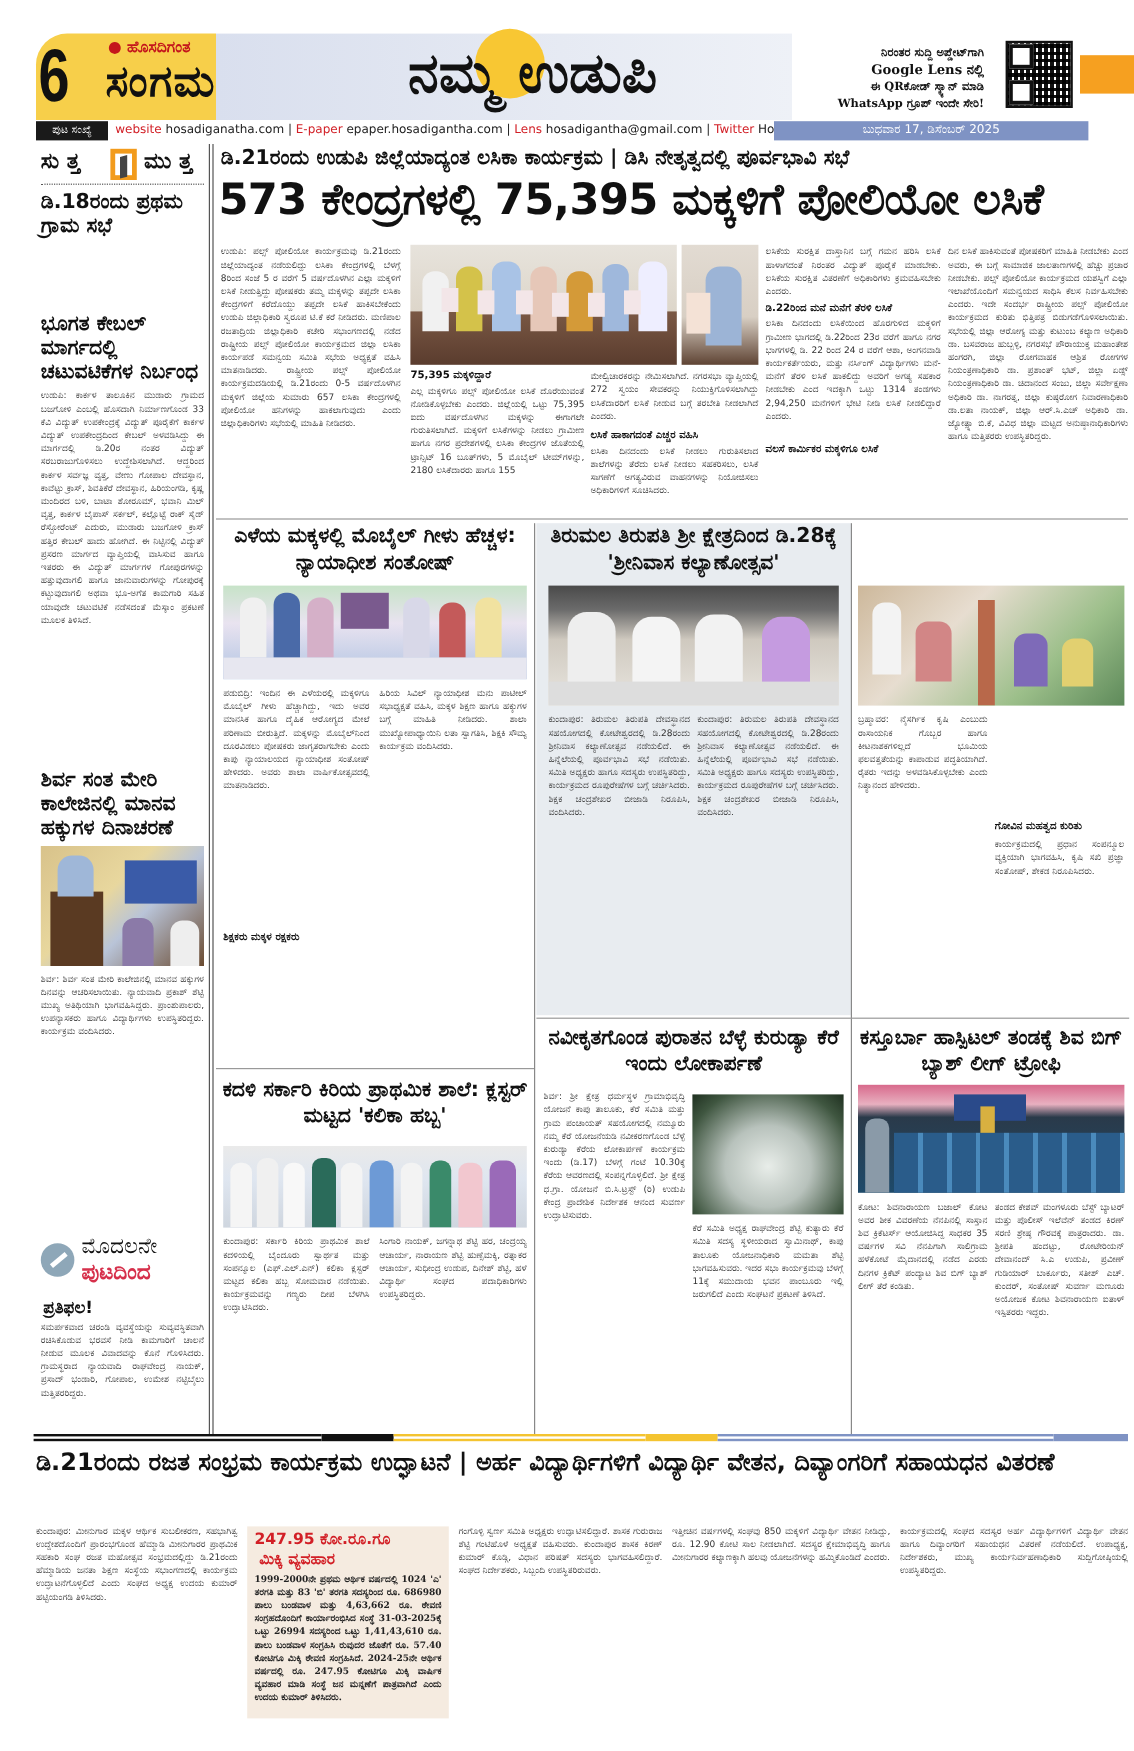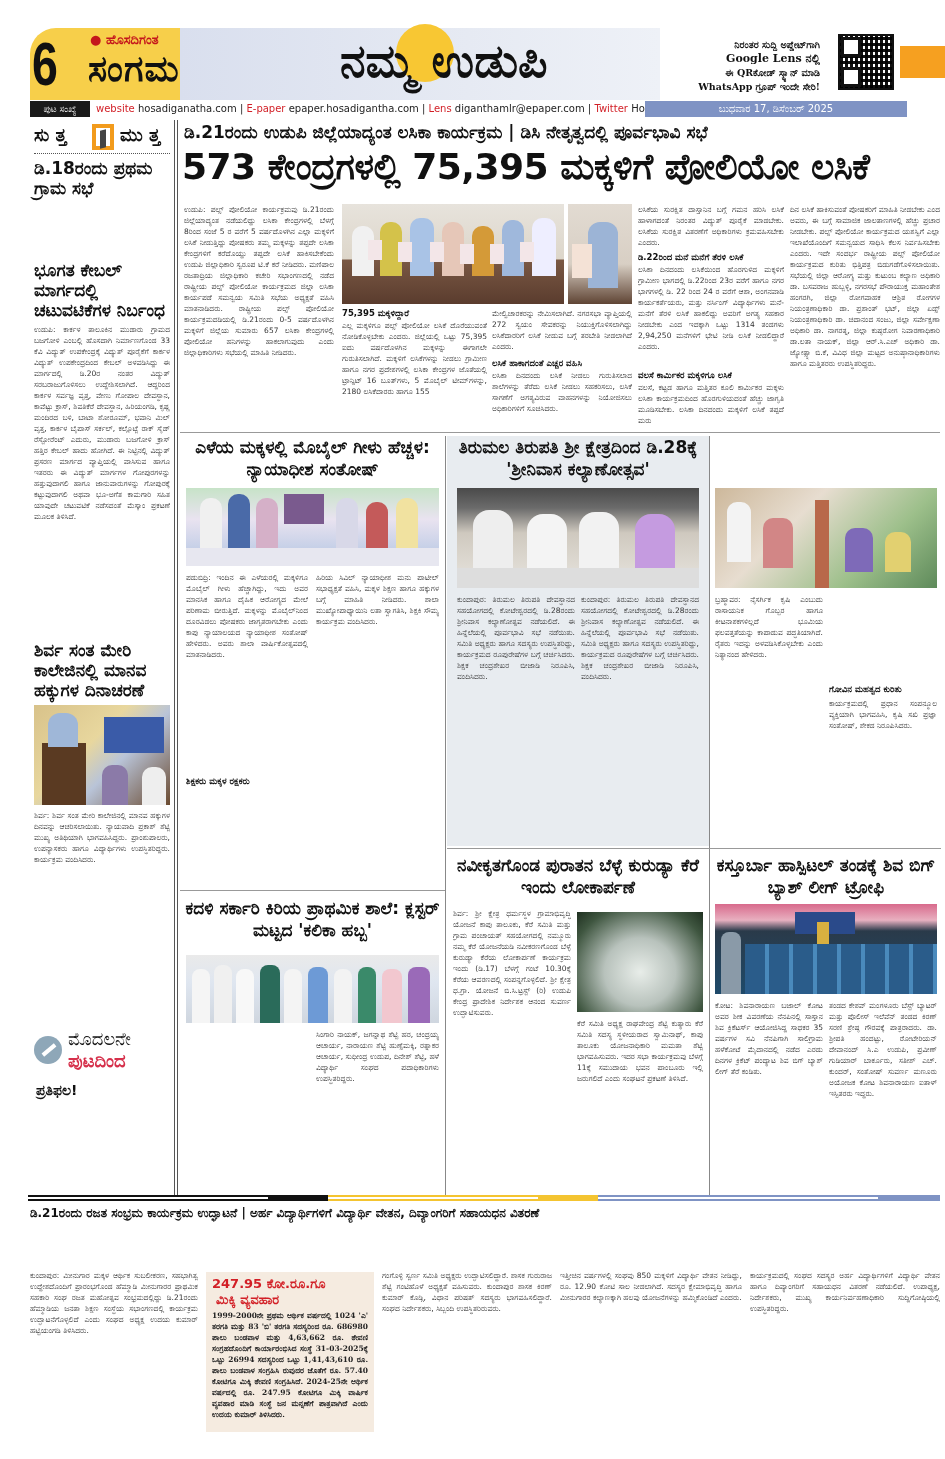--- a/index.html
+++ b/index.html
@@ -70,21 +70,21 @@
 </div>
 
 <div id="strip" class="abs">
   <div class="abs label">ಪುಟ ಸಂಖ್ಯೆ</div>
   <div class="abs links">
     <span class="k">website</span>
     <span>hosadiganatha.com</span> |
     <span class="k">E-paper</span>
     <span>epaper.hosadigantha.com</span> |
     <span class="k">Lens</span>
-    <span>diganthamlr@epaper.com</span> |
+    <span>hosadigantha@gmail.com</span> |
     <span class="k">Twitter</span>
     <span>HosadiganthaWeb</span>
   </div>
   <div class="abs date">ಬುಧವಾರ 17, ಡಿಸೆಂಬರ್ 2025</div>
 </div>
 
 <div class="abs dblrule" style="left:174px;top:120px;height:1075px"></div>
 
 <div class="abs" style="left:30px;top:120px;width:140px;height:1075px">
   <div class="abs sutta" style="left:4px;top:2px">
@@ -112,20 +112,21 @@
   <p class="abs body" style="left:4px;top:690px;width:136px;height:208px;overflow:hidden">ಶಿರ್ವ: ಶಿರ್ವ ಸಂತ ಮೇರಿ ಕಾಲೇಜಿನಲ್ಲಿ ಮಾನವ ಹಕ್ಕುಗಳ ದಿನವನ್ನು ಆಚರಿಸಲಾಯಿತು. ನ್ಯಾಯವಾದಿ ಪ್ರಕಾಶ್ ಶೆಟ್ಟಿ ಮುಖ್ಯ ಅತಿಥಿಯಾಗಿ ಭಾಗವಹಿಸಿದ್ದರು. ಪ್ರಾಂಶುಪಾಲರು, ಉಪನ್ಯಾಸಕರು ಹಾಗೂ ವಿದ್ಯಾರ್ಥಿಗಳು ಉಪಸ್ಥಿತರಿದ್ದರು. ಕಾರ್ಯಕ್ರಮ ವಂದಿಸಿದರು.</p>
 
   <div class="abs" style="left:4px;top:908px;width:136px;height:46px">
     <div class="abs" style="left:0;top:8px;width:28px;height:28px;border-radius:50%;background:#8ea7b8">
       <div class="abs" style="left:7px;top:12px;width:16px;height:4px;background:#fff;transform:rotate(-40deg)"></div>
     </div>
     <div class="abs" style="left:34px;top:0;font-size:18px;font-weight:400">ಮೊದಲನೇ</div>
     <div class="abs red" style="left:34px;top:22px;font-size:18px;font-weight:900;color:#d6304b">ಪುಟದಿಂದ</div>
   </div>
   <h3 class="abs" style="left:6px;top:962px;font-size:14px">ಪ್ರತಿಫಲ!</h3>
+  <p class="abs body" style="left:4px;top:980px;width:136px;height:80px;overflow:hidden">ಸಮರ್ಪಕವಾದ ಚರಂಡಿ ವ್ಯವಸ್ಥೆಯನ್ನು ಸುವ್ಯವಸ್ಥಿತವಾಗಿ ರಚಿಸಿಕೊಡುವ ಭರವಸೆ ನೀಡಿ ಕಾಮಗಾರಿಗೆ ಚಾಲನೆ ನೀಡುವ ಮೂಲಕ ವಿವಾದವನ್ನು ಕೊನೆ ಗೊಳಿಸಿದರು. ಗ್ರಾಮಸ್ಥರಾದ ನ್ಯಾಯವಾದಿ ರಾಘವೇಂದ್ರ ನಾಯಕ್, ಪ್ರಸಾದ್ ಭಂಡಾರಿ, ಗೋಪಾಲ, ಉಮೇಶ ನಟ್ಟಿಬೈಲು ಮತ್ತಿತರರಿದ್ದರು.</p>
 </div>
 
 <div class="abs" style="left:180px;top:122px;width:760px;height:300px">
   <div class="abs kicker" style="left:4px;top:0">ಡಿ.21ರಂದು ಉಡುಪಿ ಜಿಲ್ಲೆಯಾದ್ಯಂತ ಲಸಿಕಾ ಕಾರ್ಯಕ್ರಮ | ಡಿಸಿ ನೇತೃತ್ವದಲ್ಲಿ ಪೂರ್ವಭಾವಿ ಸಭೆ</div>
   <div class="abs mega" style="left:2px;top:24px">573 ಕೇಂದ್ರಗಳಲ್ಲಿ 75,395 ಮಕ್ಕಳಿಗೆ ಪೋಲಿಯೋ ಲಸಿಕೆ</div>
 
   <p class="abs body" style="left:4px;top:82px;width:150px;height:225px;overflow:hidden">ಉಡುಪಿ: ಪಲ್ಸ್ ಪೋಲಿಯೋ ಕಾರ್ಯಕ್ರಮವು ಡಿ.21ರಂದು ಜಿಲ್ಲೆಯಾದ್ಯಂತ ನಡೆಯಲಿದ್ದು ಲಸಿಕಾ ಕೇಂದ್ರಗಳಲ್ಲಿ ಬೆಳಗ್ಗೆ 8ರಿಂದ ಸಂಜೆ 5 ರ ವರೆಗೆ 5 ವರ್ಷದೊಳಗಿನ ಎಲ್ಲಾ ಮಕ್ಕಳಿಗೆ ಲಸಿಕೆ ನೀಡುತ್ತಿದ್ದು ಪೋಷಕರು ತಮ್ಮ ಮಕ್ಕಳನ್ನು ತಪ್ಪದೇ ಲಸಿಕಾ ಕೇಂದ್ರಗಳಿಗೆ ಕರೆದೊಯ್ದು ತಪ್ಪದೇ ಲಸಿಕೆ ಹಾಕಿಸಬೇಕೆಂದು ಉಡುಪಿ ಜಿಲ್ಲಾಧಿಕಾರಿ ಸ್ವರೂಪ ಟಿ.ಕೆ ಕರೆ ನೀಡಿದರು. ಮಣಿಪಾಲ ರಜತಾದ್ರಿಯ ಜಿಲ್ಲಾಧಿಕಾರಿ ಕಚೇರಿ ಸಭಾಂಗಣದಲ್ಲಿ ನಡೆದ ರಾಷ್ಟ್ರೀಯ ಪಲ್ಸ್ ಪೋಲಿಯೋ ಕಾರ್ಯಕ್ರಮದ ಜಿಲ್ಲಾ ಲಸಿಕಾ ಕಾರ್ಯಪಡೆ ಸಮನ್ವಯ ಸಮಿತಿ ಸಭೆಯ ಅಧ್ಯಕ್ಷತೆ ವಹಿಸಿ ಮಾತನಾಡಿದರು. ರಾಷ್ಟ್ರೀಯ ಪಲ್ಸ್ ಪೋಲಿಯೋ ಕಾರ್ಯಕ್ರಮದಡಿಯಲ್ಲಿ ಡಿ.21ರಂದು 0-5 ವರ್ಷದೊಳಗಿನ ಮಕ್ಕಳಿಗೆ ಜಿಲ್ಲೆಯ ಸುಮಾರು 657 ಲಸಿಕಾ ಕೇಂದ್ರಗಳಲ್ಲಿ ಪೋಲಿಯೋ ಹನಿಗಳನ್ನು ಹಾಕಲಾಗುವುದು ಎಂದು ಜಿಲ್ಲಾಧಿಕಾರಿಗಳು ಸಭೆಯಲ್ಲಿ ಮಾಹಿತಿ ನೀಡಿದರು.</p>
 
   <div class="abs photo" style="left:162px;top:82px;width:222px;height:100px;background:linear-gradient(180deg,#e7e3dc 0%,#ddd6ca 55%,#7a5844 56%,#5a3c2e 100%)">
     <div class="abs" style="left:10px;top:22px;width:22px;height:50px;background:#f1f1f1;border-radius:10px 10px 0 0"></div>
@@ -152,21 +153,20 @@
 
   <div class="abs photo" style="left:388px;top:82px;width:64px;height:100px;background:linear-gradient(180deg,#e2dbd2,#d8cfc4 60%,#5f4434)">
     <div class="abs" style="left:20px;top:18px;width:30px;height:66px;background:#9cb4d6;border-radius:12px 12px 0 0"></div>
     <div class="abs" style="left:4px;top:40px;width:20px;height:34px;background:#f4e2d6"></div>
   </div>
 
   <p class="abs body" style="left:458px;top:82px;width:146px;height:46px;overflow:hidden">ಲಸಿಕೆಯ ಸುರಕ್ಷಿತ ದಾಸ್ತಾನಿನ ಬಗ್ಗೆ ಗಮನ ಹರಿಸಿ ಲಸಿಕೆ ಹಾಳಾಗದಂತೆ ನಿರಂತರ ವಿದ್ಯುತ್ ಪೂರೈಕೆ ಮಾಡಬೇಕು. ಲಸಿಕೆಯ ಸುರಕ್ಷಿತ ವಿತರಣೆಗೆ ಅಧಿಕಾರಿಗಳು ಕ್ರಮವಹಿಸಬೇಕು ಎಂದರು.</p>
   <div class="abs subhead" style="left:458px;top:130px">ಡಿ.22ರಿಂದ ಮನೆ ಮನೆಗೆ ತೆರಳಿ ಲಸಿಕೆ</div>
   <p class="abs body" style="left:458px;top:142px;width:146px;height:104px;overflow:hidden">ಲಸಿಕಾ ದಿನದಂದು ಲಸಿಕೆಯಿಂದ ಹೊರಗುಳಿದ ಮಕ್ಕಳಿಗೆ ಗ್ರಾಮೀಣ ಭಾಗದಲ್ಲಿ ಡಿ.22ರಿಂದ 23ರ ವರೆಗೆ ಹಾಗೂ ನಗರ ಭಾಗಗಳಲ್ಲಿ ಡಿ. 22 ರಿಂದ 24 ರ ವರೆಗೆ ಆಶಾ, ಅಂಗನವಾಡಿ ಕಾರ್ಯಕರ್ತೆಯರು, ಮತ್ತು ನರ್ಸಿಂಗ್ ವಿದ್ಯಾರ್ಥಿಗಳು ಮನೆ-ಮನೆಗೆ ತೆರಳಿ ಲಸಿಕೆ ಹಾಕಲಿದ್ದು ಅವರಿಗೆ ಅಗತ್ಯ ಸಹಕಾರ ನೀಡಬೇಕು ಎಂದ ಇದಕ್ಕಾಗಿ ಒಟ್ಟು 1314 ತಂಡಗಳು 2,94,250 ಮನೆಗಳಿಗೆ ಭೇಟಿ ನೀಡಿ ಲಸಿಕೆ ನೀಡಲಿದ್ದಾರೆ ಎಂದರು.</p>
   <div class="abs subhead" style="left:458px;top:248px">ವಲಸೆ ಕಾರ್ಮಿಕರ ಮಕ್ಕಳಿಗೂ ಲಸಿಕೆ</div>
-  <p class="abs body" style="left:458px;top:260px;width:146px;height:48px;overflow:hidden">ವಲಸೆ, ಕಟ್ಟಡ ಹಾಗೂ ಮತ್ತಿತರ ಕೂಲಿ ಕಾರ್ಮಿಕರ ಮಕ್ಕಳು ಲಸಿಕಾ ಕಾರ್ಯಕ್ರಮದಿಂದ ಹೊರಗುಳಿಯದಂತೆ ಹೆಚ್ಚು ಜಾಗೃತಿ ಮೂಡಿಸಬೇಕು. ಲಸಿಕಾ ದಿನದಂದು ಮಕ್ಕಳಿಗೆ ಲಸಿಕೆ ತಪ್ಪದೆ ಮರು</p>
 
   <p class="abs body" style="left:610px;top:82px;width:150px;height:226px;overflow:hidden">ದಿನ ಲಸಿಕೆ ಹಾಕಿಸುವಂತೆ ಪೋಷಕರಿಗೆ ಮಾಹಿತಿ ನೀಡಬೇಕು ಎಂದ ಅವರು, ಈ ಬಗ್ಗೆ ಸಾಮಾಜಿಕ ಜಾಲತಾಣಗಳಲ್ಲಿ ಹೆಚ್ಚು ಪ್ರಚಾರ ನೀಡಬೇಕು. ಪಲ್ಸ್ ಪೋಲಿಯೋ ಕಾರ್ಯಕ್ರಮದ ಯಶಸ್ವಿಗೆ ಎಲ್ಲಾ ಇಲಾಖೆಯೊಂದಿಗೆ ಸಮನ್ವಯದ ಸಾಧಿಸಿ ಕೆಲಸ ನಿರ್ವಹಿಸಬೇಕು ಎಂದರು. ಇದೇ ಸಂದರ್ಭ ರಾಷ್ಟ್ರೀಯ ಪಲ್ಸ್ ಪೋಲಿಯೋ ಕಾರ್ಯಕ್ರಮದ ಕುರಿತು ಭಿತ್ತಿಪತ್ರ ಬಿಡುಗಡೆಗೊಳಿಸಲಾಯಿತು. ಸಭೆಯಲ್ಲಿ ಜಿಲ್ಲಾ ಆರೋಗ್ಯ ಮತ್ತು ಕುಟುಂಬ ಕಲ್ಯಾಣ ಅಧಿಕಾರಿ ಡಾ. ಬಸವರಾಜ ಹುಬ್ಬಳ್ಳಿ, ನಗರಸಭೆ ಪೌರಾಯುಕ್ತ ಮಹಾಂತೇಶ ಹಂಗರಗಿ, ಜಿಲ್ಲಾ ರೋಗವಾಹಕ ಆಶ್ರಿತ ರೋಗಗಳ ನಿಯಂತ್ರಣಾಧಿಕಾರಿ ಡಾ. ಪ್ರಶಾಂತ್ ಭಟ್, ಜಿಲ್ಲಾ ಏಡ್ಸ್ ನಿಯಂತ್ರಣಾಧಿಕಾರಿ ಡಾ. ಚಿದಾನಂದ ಸಂಜು, ಜಿಲ್ಲಾ ಸರ್ವೇಕ್ಷಣಾ ಅಧಿಕಾರಿ ಡಾ. ನಾಗರತ್ನ, ಜಿಲ್ಲಾ ಕುಷ್ಠರೋಗ ನಿವಾರಣಾಧಿಕಾರಿ ಡಾ.ಲತಾ ನಾಯಕ್, ಜಿಲ್ಲಾ ಆರ್.ಸಿ.ಎಚ್ ಅಧಿಕಾರಿ ಡಾ. ಜ್ಯೋತ್ಸ್ನಾ ಬಿ.ಕೆ, ವಿವಿಧ ಜಿಲ್ಲಾ ಮಟ್ಟದ ಅನುಷ್ಠಾನಾಧಿಕಾರಿಗಳು ಹಾಗೂ ಮತ್ತಿತರರು ಉಪಸ್ಥಿತರಿದ್ದರು.</p>
 </div>
 
 <div class="abs hr" style="left:180px;top:432px;width:760px"></div>
 
 <div class="abs" style="left:180px;top:436px;width:265px;height:410px">
   <h2 class="abs sub-h" style="left:0;top:0;width:265px">ಎಳೆಯ ಮಕ್ಕಳಲ್ಲಿ ಮೊಬೈಲ್ ಗೀಳು ಹೆಚ್ಚಳ: ನ್ಯಾಯಾಧೀಶ ಸಂತೋಷ್</h2>
   <div class="abs photo" style="left:6px;top:52px;width:253px;height:78px;background:linear-gradient(180deg,#c7e3c8 0%,#e9e3f0 40%,#b0c4e2 100%)">
     <div class="abs" style="left:14px;top:10px;width:22px;height:50px;background:#f0f0f0;border-radius:10px 10px 0 0"></div>
@@ -220,20 +220,21 @@
     <div class="abs" style="left:28px;top:10px;width:18px;height:58px;background:#f0f0f0;border-radius:8px 8px 0 0"></div>
     <div class="abs" style="left:50px;top:14px;width:18px;height:54px;background:#f8f8f8;border-radius:8px 8px 0 0"></div>
     <div class="abs" style="left:74px;top:10px;width:20px;height:58px;background:#2a6b5a;border-radius:8px 8px 0 0"></div>
     <div class="abs" style="left:98px;top:14px;width:18px;height:54px;background:#f4f4f4;border-radius:8px 8px 0 0"></div>
     <div class="abs" style="left:122px;top:12px;width:20px;height:56px;background:#6d9ad6;border-radius:8px 8px 0 0"></div>
     <div class="abs" style="left:148px;top:14px;width:18px;height:54px;background:#f3f3f3;border-radius:8px 8px 0 0"></div>
     <div class="abs" style="left:172px;top:12px;width:18px;height:56px;background:#3a8a6a;border-radius:8px 8px 0 0"></div>
     <div class="abs" style="left:196px;top:14px;width:20px;height:54px;background:#f2c7cf;border-radius:8px 8px 0 0"></div>
     <div class="abs" style="left:222px;top:12px;width:22px;height:56px;background:#9a6ab8;border-radius:8px 8px 0 0"></div>
   </div>
+  <p class="abs body" style="left:6px;top:134px;width:122px;height:162px;overflow:hidden">ಕುಂದಾಪುರ: ಸರ್ಕಾರಿ ಕಿರಿಯ ಪ್ರಾಥಮಿಕ ಶಾಲೆ ಕದಳಿಯಲ್ಲಿ ಬೈಂದೂರು ಸ್ವಾರ್ಥತ ಮತ್ತು ಸಂಪನ್ಮೂಲ (ಎಫ್.ಎಲ್.ಎನ್) ಕಲಿಕಾ ಕ್ಲಸ್ಟರ್ ಮಟ್ಟದ ಕಲಿಕಾ ಹಬ್ಬ ಸೋಮವಾರ ನಡೆಯಿತು. ಕಾರ್ಯಕ್ರಮವನ್ನು ಗಣ್ಯರು ದೀಪ ಬೆಳಗಿಸಿ ಉದ್ಘಾಟಿಸಿದರು.</p>
   <p class="abs body" style="left:136px;top:134px;width:123px;height:162px;overflow:hidden">ಸಿಂಗಾರಿ ನಾಯಕ್, ಜಗನ್ನಾಥ ಶೆಟ್ಟಿ ಹರ, ಚಂದ್ರಯ್ಯ ಆಚಾರ್ಯ, ನಾರಾಯಣ ಶೆಟ್ಟಿ ಹುಣ್ಸೆಮಕ್ಕಿ, ರತ್ನಾಕರ ಆಚಾರ್ಯ, ಸುಧೀಂದ್ರ ಉಡುಪ, ದಿನೇಶ್ ಶೆಟ್ಟಿ, ಹಳೆ ವಿದ್ಯಾರ್ಥಿ ಸಂಘದ ಪದಾಧಿಕಾರಿಗಳು ಉಪಸ್ಥಿತರಿದ್ದರು.</p>
 </div>
 
 <div class="abs hr" style="left:447px;top:848px;width:494px"></div>
 <div class="abs" style="left:447px;top:852px;width:262px;height:345px">
   <h2 class="abs sub-h" style="left:0;top:2px;width:262px">ನವೀಕೃತಗೊಂಡ ಪುರಾತನ ಬೆಳ್ಳೆ ಕುರುಡ್ಯಾ ಕೆರೆ ಇಂದು ಲೋಕಾರ್ಪಣೆ</h2>
   <p class="abs body" style="left:6px;top:56px;width:118px;height:286px;overflow:hidden">ಶಿರ್ವ: ಶ್ರೀ ಕ್ಷೇತ್ರ ಧರ್ಮಸ್ಥಳ ಗ್ರಾಮಾಭಿವೃದ್ಧಿ ಯೋಜನೆ ಕಾಪು ತಾಲೂಕು, ಕೆರೆ ಸಮಿತಿ ಮತ್ತು ಗ್ರಾಮ ಪಂಚಾಯತ್ ಸಹಯೋಗದಲ್ಲಿ ನಮ್ಮೂರು ನಮ್ಮ ಕೆರೆ ಯೋಜನೆಯಡಿ ನವೀಕರಣಗೊಂಡ ಬೆಳ್ಳೆ ಕುರುಡ್ಯಾ ಕೆರೆಯ ಲೋಕಾರ್ಪಣೆ ಕಾರ್ಯಕ್ರಮ ಇಂದು (ಡಿ.17) ಬೆಳಗ್ಗೆ ಗಂಟೆ 10.30ಕ್ಕೆ ಕೆರೆಯ ಆವರಣದಲ್ಲಿ ಸಂಪನ್ನಗೊಳ್ಳಲಿದೆ. ಶ್ರೀ ಕ್ಷೇತ್ರ ಧ.ಗ್ರಾ. ಯೋಜನೆ ಬಿ.ಸಿ.ಟ್ರಸ್ಟ್ (ರಿ) ಉಡುಪಿ ಕೇಂದ್ರ ಪ್ರಾದೇಶಿಕ ನಿರ್ದೇಶಕ ಆನಂದ ಸುವರ್ಣ ಉದ್ಘಾಟಿಸುವರು.</p>
   <div class="abs photo" style="left:130px;top:60px;width:126px;height:100px;background:radial-gradient(ellipse at 50% 60%,#e8ede9 0%,#b8c2bc 40%,#3f5640 80%,#1f3020 100%)"></div>
   <p class="abs body" style="left:130px;top:166px;width:126px;height:176px;overflow:hidden">ಕೆರೆ ಸಮಿತಿ ಅಧ್ಯಕ್ಷ ರಾಘವೇಂದ್ರ ಶೆಟ್ಟಿ ಕುತ್ಯಾರು ಕೆರೆ ಸಮಿತಿ ಸದಸ್ಯ ಸ್ಥಳೀಯರಾದ ಸ್ವಾಮಿನಾಥ್, ಕಾಪು ತಾಲೂಕು ಯೋಜನಾಧಿಕಾರಿ ಮಮತಾ ಶೆಟ್ಟಿ ಭಾಗವಹಿಸುವರು. ಇದರ ಸಭಾ ಕಾರ್ಯಕ್ರಮವು ಬೆಳಗ್ಗೆ 11ಕ್ಕೆ ಸಮುದಾಯ ಭವನ ಪಾಂಬೂರು ಇಲ್ಲಿ ಜರುಗಲಿದೆ ಎಂದು ಸಂಘಟನೆ ಪ್ರಕಟಣೆ ತಿಳಿಸಿದೆ.</p>
 </div>
@@ -253,21 +254,21 @@
 <div class="abs" style="left:28px;top:1195px;width:912px;height:8px">
   <div class="abs" style="left:0;top:0;width:240px;height:6px;border-top:2px solid #111;border-bottom:2px solid #111"></div>
   <div class="abs" style="left:240px;top:0;width:60px;height:6px;background:#111"></div>
   <div class="abs" style="left:300px;top:0;width:210px;height:6px;border-top:2px solid #f4c430;border-bottom:2px solid #f4c430"></div>
   <div class="abs" style="left:510px;top:0;width:60px;height:6px;background:#f4c430"></div>
   <div class="abs" style="left:570px;top:0;width:280px;height:6px;border-top:2px solid #7f93c4;border-bottom:2px solid #7f93c4"></div>
   <div class="abs" style="left:850px;top:0;width:62px;height:6px;background:#7f93c4"></div>
 </div>
 
 <div class="abs" style="left:30px;top:1206px;width:912px;height:250px">
-  <div class="abs kicker" style="left:0;top:0;font-size:12px">ಡಿ.21ರಂದು ರಜತ ಸಂಭ್ರಮ ಕಾರ್ಯಕ್ರಮ ಉದ್ಘಾಟನೆ | ಅರ್ಹ ವಿದ್ಯಾರ್ಥಿಗಳಿಗೆ ವಿದ್ಯಾರ್ಥಿ ವೇತನ, ದಿವ್ಯಾಂಗರಿಗೆ ಸಹಾಯಧನ ವಿತರಣೆ</div>
+  <div class="abs kicker" style="left:0;top:0;font-size:20px">ಡಿ.21ರಂದು ರಜತ ಸಂಭ್ರಮ ಕಾರ್ಯಕ್ರಮ ಉದ್ಘಾಟನೆ | ಅರ್ಹ ವಿದ್ಯಾರ್ಥಿಗಳಿಗೆ ವಿದ್ಯಾರ್ಥಿ ವೇತನ, ದಿವ್ಯಾಂಗರಿಗೆ ಸಹಾಯಧನ ವಿತರಣೆ</div>
 
   <p class="abs body" style="left:0;top:64px;width:168px;height:186px;overflow:hidden">ಕುಂದಾಪುರ: ಮೀನುಗಾರ ಮಕ್ಕಳ ಆರ್ಥಿಕ ಸುಬಲೀಕರಣ, ಸಹಭಾಗಿತ್ವ ಉದ್ದೇಶದೊಂದಿಗೆ ಪ್ರಾರಂಭಗೊಂಡ ಹೆಮ್ಮಾಡಿ ಮೀನುಗಾರರ ಪ್ರಾಥಮಿಕ ಸಹಕಾರಿ ಸಂಘ ರಜತ ಮಹೋತ್ಸವ ಸಂಭ್ರಮದಲ್ಲಿದ್ದು ಡಿ.21ರಂದು ಹೆಮ್ಮಾಡಿಯ ಜನತಾ ಶಿಕ್ಷಣ ಸಂಸ್ಥೆಯ ಸಭಾಂಗಣದಲ್ಲಿ ಕಾರ್ಯಕ್ರಮ ಉದ್ಘಾಟನೆಗೊಳ್ಳಲಿದೆ ಎಂದು ಸಂಘದ ಅಧ್ಯಕ್ಷ ಉದಯ ಕುಮಾರ್ ಹಟ್ಟಿಯಂಗಡಿ ತಿಳಿಸಿದರು.</p>
 
   <div class="abs pink-box" style="left:176px;top:66px;width:168px;height:160px">
     <div class="abs red" style="left:6px;top:4px;font-size:13px;font-weight:900">247.95 ಕೋ.ರೂ.ಗೂ</div>
     <div class="abs red" style="left:10px;top:20px;font-size:13px;font-weight:900">ಮಿಕ್ಕಿ ವ್ಯವಹಾರ</div>
     <p class="abs body" style="left:6px;top:38px;width:156px;height:118px;overflow:hidden;font-weight:bold;color:#222;font-family:'DejaVu Serif',serif">1999-2000ನೇ ಪ್ರಥಮ ಆರ್ಥಿಕ ವರ್ಷದಲ್ಲಿ 1024 'ಎ' ತರಗತಿ ಮತ್ತು 83 'ಬಿ' ತರಗತಿ ಸದಸ್ಯರಿಂದ ರೂ. 686980 ಪಾಲು ಬಂಡವಾಳ ಮತ್ತು 4,63,662 ರೂ. ಠೇವಣಿ ಸಂಗ್ರಹದೊಂದಿಗೆ ಕಾರ್ಯಾರಂಭಿಸಿದ ಸಂಸ್ಥೆ 31-03-2025ಕ್ಕೆ ಒಟ್ಟು 26994 ಸದಸ್ಯರಿಂದ ಒಟ್ಟು 1,41,43,610 ರೂ. ಪಾಲು ಬಂಡವಾಳ ಸಂಗ್ರಹಿಸಿ ರುವುದರ ಜೊತೆಗೆ ರೂ. 57.40 ಕೋಟಿಗೂ ಮಿಕ್ಕಿ ಠೇವಣಿ ಸಂಗ್ರಹಿಸಿದೆ. 2024-25ನೇ ಆರ್ಥಿಕ ವರ್ಷದಲ್ಲಿ ರೂ. 247.95 ಕೋಟಿಗೂ ಮಿಕ್ಕಿ ವಾರ್ಷಿಕ ವ್ಯವಹಾರ ಮಾಡಿ ಸಂಸ್ಥೆ ಜನ ಮನ್ನಣೆಗೆ ಪಾತ್ರವಾಗಿದೆ ಎಂದು ಉದಯ ಕುಮಾರ್ ತಿಳಿಸಿದರು.</p>
   </div>
 
   <p class="abs body" style="left:352px;top:64px;width:170px;height:186px;overflow:hidden">ಗಂಗೊಳ್ಳಿ ಸ್ವರ್ಣ ಸಮಿತಿ ಅಧ್ಯಕ್ಷರು ಉದ್ಘಾಟಿಸಲಿದ್ದಾರೆ. ಶಾಸಕ ಗುರುರಾಜ ಶೆಟ್ಟಿ ಗಂಟಿಹೊಳೆ ಅಧ್ಯಕ್ಷತೆ ವಹಿಸುವರು. ಕುಂದಾಪುರ ಶಾಸಕ ಕಿರಣ್ ಕುಮಾರ್ ಕೊಡ್ಗಿ, ವಿಧಾನ ಪರಿಷತ್ ಸದಸ್ಯರು ಭಾಗವಹಿಸಲಿದ್ದಾರೆ. ಸಂಘದ ನಿರ್ದೇಶಕರು, ಸಿಬ್ಬಂದಿ ಉಪಸ್ಥಿತರಿರುವರು.</p>

